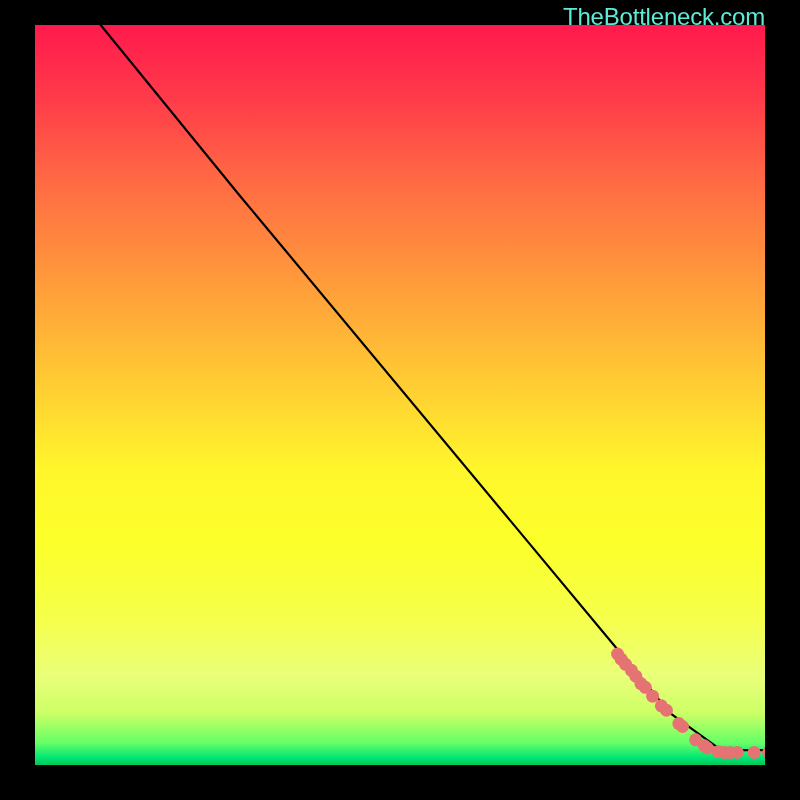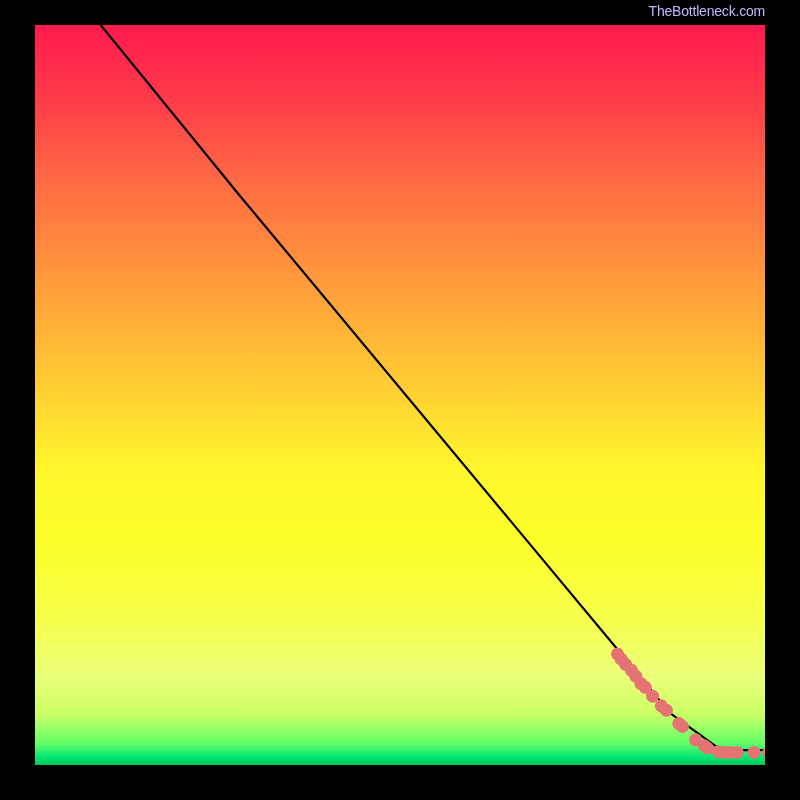--- a/index.html
+++ b/index.html
@@ -31,23 +31,23 @@
       #ccff66 93%,
       #66ff66 97%,
       #00e676 99%,
       #00c853 100%
     );
   }
   .watermark {
     position: absolute;
     top: 3px;
     right: 35px;
-    font-size: 14px;
+    font-size: 24px;
     font-weight: 500;
-    color: #c4b5fd;
+    color: #5eead4;
     letter-spacing: -0.2px;
   }
   svg.overlay {
     position: absolute;
     left: 35px;
     top: 25px;
     width: 730px;
     height: 740px;
     pointer-events: none;
   }

